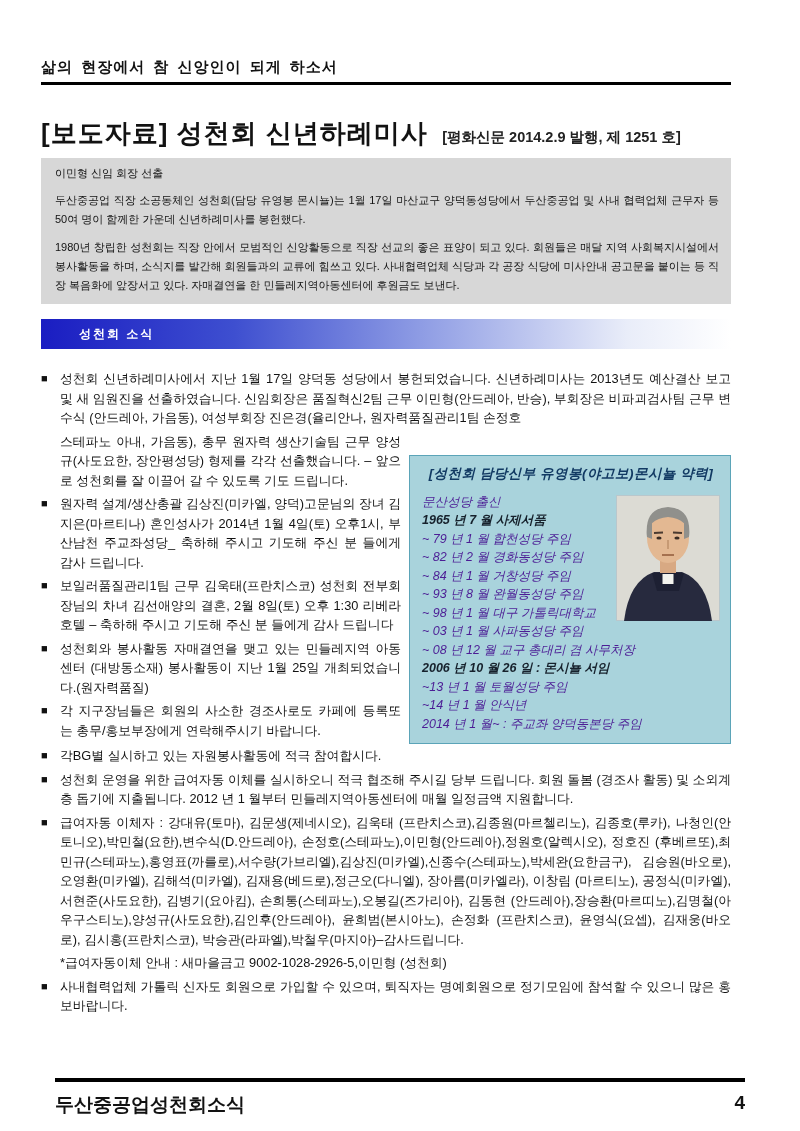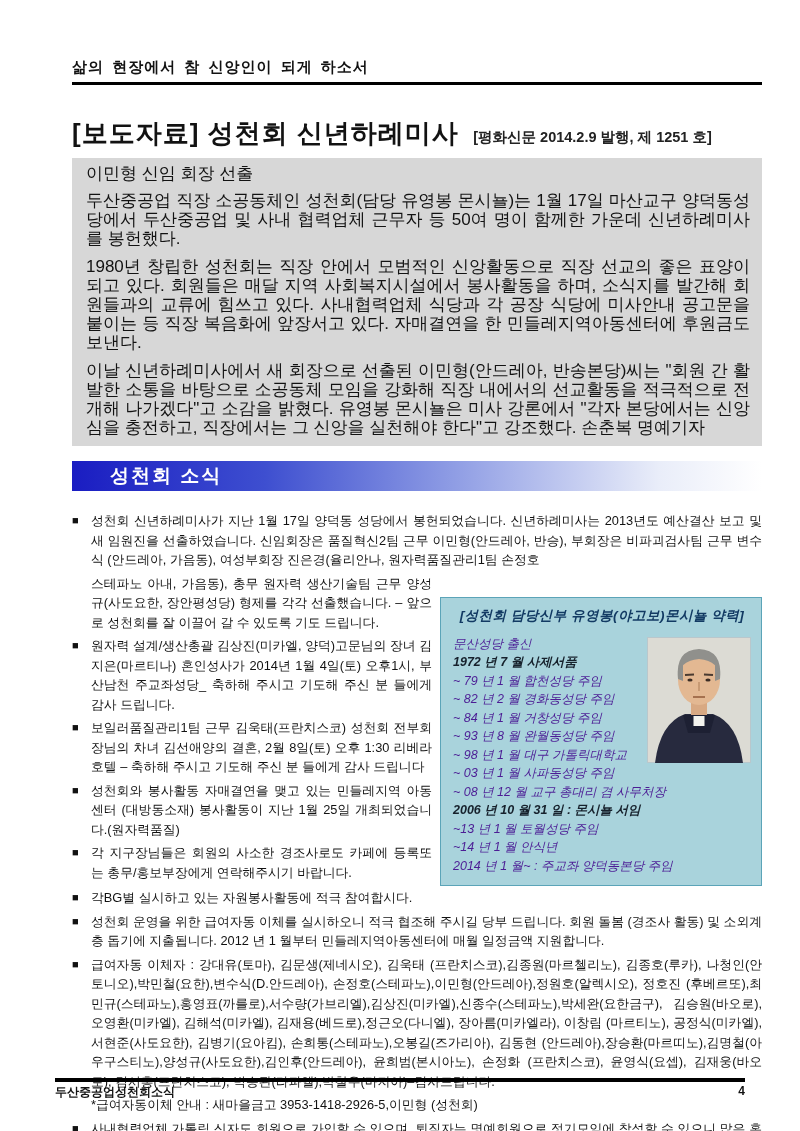--- a/index.html
+++ b/index.html
@@ -13,46 +13,46 @@
   }
   html,body{margin:0;padding:0;background:#ffffff;}
   .page{
     position:relative;
     width:800px;height:1131px;
     background:#ffffff;
     font-family:"Liberation Sans","DejaVu Sans",sans-serif;
     color:var(--text_color);
     overflow:hidden;
     box-sizing:border-box;
-    padding:58px 55px 0 72px;
+    padding:58px 55px 0 41px;
   }
   .motto{
     font-size:15px;font-weight:bold;letter-spacing:1px;
     word-spacing:3px;
   }
   .motto-rule{
     height:3px;background:#000;margin-top:5px;width:690px;
   }
   .title-row{margin-top:31px;white-space:nowrap;}
   .title{font-size:26px;font-weight:bold;letter-spacing:1px;}
   .title-ref{font-size:14.5px;font-weight:bold;color:#222;margin-left:10px;}
   .article-box{
     margin-top:7px;width:690px;box-sizing:border-box;
     background:var(--gray_box_bg);
     padding:6px 12px 9px 12px;
-    font-size:17px;line-height:19px;
+    font-size:11px;line-height:19px;
     text-align:justify;
   }
   .article-subtitle{margin:0 0 8px 2px;}
   .article-para{margin:0 0 9px 2px;}
   .article-para:last-child{margin-bottom:0;}
   .section-bar{
     margin-top:15px;width:690px;height:30px;
     background:linear-gradient(90deg,var(--section_bar_start) 0%,var(--section_bar_mid) 28%,#8e9ce4 55%,#e9edf9 85%,#ffffff 100%);
-    color:#ffffff;font-size:19px;font-weight:bold;
+    color:#ffffff;font-size:12px;font-weight:bold;
     line-height:30px;padding-left:38px;box-sizing:border-box;
     letter-spacing:2px;
   }
   .news{margin-top:20px;width:690px;font-size:12.8px;line-height:19.5px;text-align:justify;}
   .bullet{display:flex;margin-bottom:4px;}
   .bullet .marker{flex:0 0 19px;font-size:11px;}
   .bullet .btext{flex:1;}
   .news-row{display:flex;gap:8px;align-items:flex-end;}
   .left-col{width:360px;flex:0 0 360px;}
   .bio-box{
@@ -69,54 +69,53 @@
     text-align:center;margin-bottom:9px;letter-spacing:0.5px;
   }
   .bio-photo{float:right;margin:2px 0 4px 8px;}
   .bio-line{white-space:normal;color:#4c1d95;}
   .bio-line.bold{font-weight:bold;color:#16212c;}
   .tail{margin-top:2px;}
   .footer{position:absolute;left:55px;top:1078px;width:690px;}
   .footer-rule{height:4px;background:#000;}
   .footer-row{
     display:flex;justify-content:space-between;
-    font-size:12px;font-weight:bold;margin-top:2px;
+    font-size:19px;font-weight:bold;margin-top:10px;
   }
 </style>
 </head>
 <body>
 
 <div class="page">
 
   <div class="motto">삶의 현장에서 참 신앙인이 되게 하소서</div>
   <div class="motto-rule"></div>
 
   <div class="title-row">
     <span class="title">[보도자료] 성천회 신년하례미사</span>
     <span class="title-ref">[평화신문  2014.2.9 발행,  제 1251 호]</span>
   </div>
 
   <div class="article-box">
     <div class="article-subtitle">이민형 신임 회장 선출</div>
     <div id="article-paras">
         <p class="article-para">두산중공업 직장 소공동체인 성천회(담당 유영봉 몬시뇰)는 1월 17일 마산교구 양덕동성당에서 두산중공업 및 사내 협력업체 근무자 등 50여 명이 함께한 가운데 신년하례미사를 봉헌했다.</p>
         <p class="article-para">1980년 창립한 성천회는 직장 안에서 모범적인 신앙활동으로 직장 선교의 좋은 표양이 되고 있다. 회원들은 매달 지역 사회복지시설에서 봉사활동을 하며, 소식지를 발간해 회원들과의 교류에 힘쓰고 있다. 사내협력업체 식당과 각 공장 식당에 미사안내 공고문을 붙이는 등 직장 복음화에 앞장서고 있다. 자매결연을 한 민들레지역아동센터에 후원금도 보낸다.</p>
-        <p class="article-para">이날 신년하례미사에서 새 회장으로 선출된 이민형(안드레아, 반송본당)씨는 "회원 간 활발한 소통을 바탕으로 소공동체 모임을 강화해 직장 내에서의 선교활동을 적극적으로 전개해 나가겠다"고 소감을 밝혔다.  유영봉 몬시뇰은 미사 강론에서 "각자 본당에서는 신앙심을 충전하고, 직장에서는 그 신앙을 실천해야 한다"고 강조했다. 손춘복 명예기자</p>
       </div>
   </div>
 
   <div class="section-bar">
     <span>성천회 소식</span>
   </div>
 
   <div class="news">
     <div id="lead-bullet">
         <div class="bullet">
           <span class="marker">■</span>
-          <span class="btext">성천회 신년하례미사가 지난 1월 17일 양덕동 성당에서 봉헌되었습니다. 신년하례미사는 2013년도 예산결산 보고 및 새 임원진을 선출하였습니다. 신임회장은 품질혁신2팀 근무 이민형(안드레아, 반승), 부회장은 비파괴검사팀 근무 변수식 (안드레아, 가음동), 여성부회장 진은경(율리안나, 원자력품질관리1팀 손정호</span>
+          <span class="btext">성천회 신년하례미사에서 지난 1월 17일 양덕동 성당에서 봉헌되었습니다. 신년하례미사는 2013년도 예산결산 보고 및 새 임원진을 선출하였습니다. 신임회장은 품질혁신2팀 근무 이민형(안드레아, 반승), 부회장은 비파괴검사팀 근무 변수식 (안드레아, 가음동), 여성부회장 진은경(율리안나, 원자력품질관리1팀 손정호</span>
         </div>
       </div>
 
     <div class="news-row">
       <div id="col-bullets" class="left-col">
           <div class="bullet">
             <span class="marker"></span>
             <span class="btext">스테파노 아내, 가음동), 총무 원자력 생산기술팀 근무 양성규(사도요한, 장안평성당) 형제를 각각 선출했습니다. – 앞으로 성천회를 잘 이끌어 갈 수 있도록 기도 드립니다.</span>
           </div>
           <div class="bullet">
@@ -153,29 +152,29 @@
             <path d="M73 42 Q74 30 68 26 L68 44 Z" fill="#90908c"></path>
             <line x1="38" y1="38" x2="47" y2="37.5" stroke="#4a3a30" stroke-width="2"></line>
             <line x1="57" y1="37.5" x2="66" y2="38" stroke="#4a3a30" stroke-width="2"></line>
             <ellipse cx="43" cy="43" rx="2.6" ry="1.6" fill="#3a2c24"></ellipse>
             <ellipse cx="61" cy="43" rx="2.6" ry="1.6" fill="#3a2c24"></ellipse>
             <line x1="52" y1="45" x2="52" y2="54" stroke="#c79a74" stroke-width="2"></line>
             <line x1="46" y1="60" x2="58" y2="60" stroke="#a5714f" stroke-width="2"></line>
           </svg>
           <div id="bio-lines">
               <div class="bio-line">문산성당 출신</div>
-              <div class="bio-line bold">1972 년 7 월 사제서품</div>
+              <div class="bio-line bold">1965 년 7 월 사제서품</div>
               <div class="bio-line">~ 79 년 1 월 합천성당 주임</div>
               <div class="bio-line">~ 82 년 2 월 경화동성당 주임</div>
               <div class="bio-line">~ 84 년 1 월 거창성당 주임</div>
               <div class="bio-line">~ 93 년 8 월 완월동성당 주임</div>
               <div class="bio-line">~ 98 년 1 월 대구 가톨릭대학교</div>
               <div class="bio-line">~ 03 년 1 월 사파동성당 주임</div>
               <div class="bio-line">~ 08 년 12 월 교구 총대리 겸 사무처장</div>
-              <div class="bio-line bold">2006 년 10 월 31 일 : 몬시뇰 서임</div>
+              <div class="bio-line bold">2006 년 10 월 26 일 : 몬시뇰 서임</div>
               <div class="bio-line">~13 년 1 월 토월성당 주임</div>
               <div class="bio-line">~14 년 1 월 안식년</div>
               <div class="bio-line">2014 년 1 월~  : 주교좌 양덕동본당 주임</div>
             </div>
         </div>
       </div>
     </div>
 
     <div id="tail-bullets" class="tail">
         <div class="bullet">
@@ -185,21 +184,21 @@
         <div class="bullet">
           <span class="marker">■</span>
           <span class="btext">성천회 운영을 위한 급여자동 이체를 실시하오니 적극 협조해 주시길 당부 드립니다. 회원 돌봄 (경조사 활동) 및 소외계층 돕기에 지출됩니다. 2012 년 1 월부터 민들레지역아동센터에 매월 일정금액 지원합니다.</span>
         </div>
         <div class="bullet">
           <span class="marker">■</span>
           <span class="btext">급여자동 이체자 : 강대유(토마), 김문생(제네시오), 김욱태 (프란치스코),김종원(마르첼리노), 김종호(루카), 나청인(안토니오),박민철(요한),변수식(D.안드레아), 손정호(스테파노),이민형(안드레아),정원호(알렉시오), 정호진 (후베르또),최민규(스테파노),홍영표(까를로),서수량(가브리엘),김상진(미카엘),신종수(스테파노),박세완(요한금구), 김승원(바오로), 오영환(미카엘), 김해석(미카엘), 김재용(베드로),정근오(다니엘), 장아름(미카엘라), 이창림 (마르티노), 공정식(미카엘), 서현준(사도요한), 김병기(요아킴), 손희통(스테파노),오봉길(즈가리아), 김동현 (안드레아),장승환(마르띠노),김명철(아우구스티노),양성규(사도요한),김인후(안드레아), 윤희범(본시아노), 손정화 (프란치스코), 윤영식(요셉), 김재웅(바오로), 김시홍(프란치스코), 박승관(라파엘),박철우(마지아)–감사드립니다.</span>
         </div>
         <div class="bullet">
           <span class="marker"></span>
-          <span class="btext">*급여자동이체 안내 : 새마을금고 3953-1418-2926-5,이민형 (성천회)</span>
+          <span class="btext">*급여자동이체 안내 : 새마을금고 9002-1028-2926-5,이민형 (성천회)</span>
         </div>
         <div class="bullet">
           <span class="marker">■</span>
           <span class="btext">사내협력업체 가톨릭 신자도 회원으로 가입할 수 있으며, 퇴직자는 명예회원으로 정기모임에 참석할 수 있으니 많은 홍보바랍니다.</span>
         </div>
       </div>
   </div>
 
   <div class="footer">
     <div class="footer-rule"></div>

